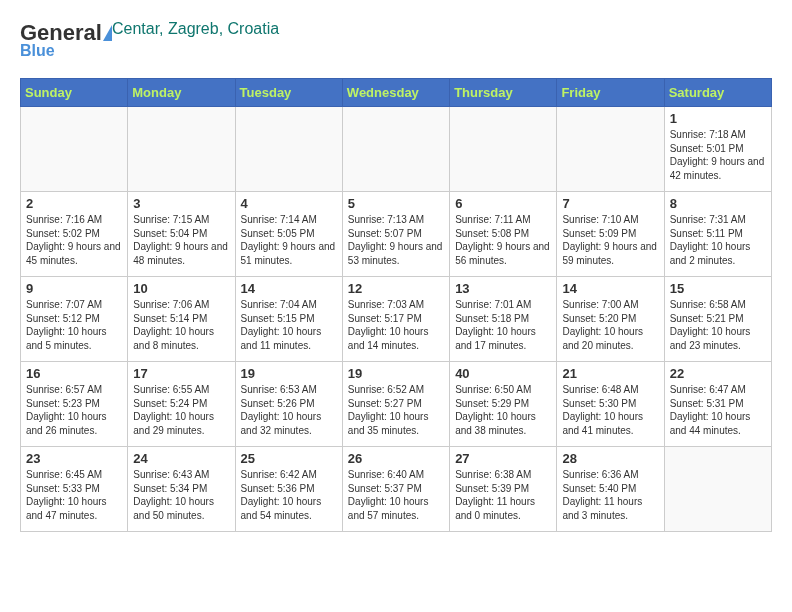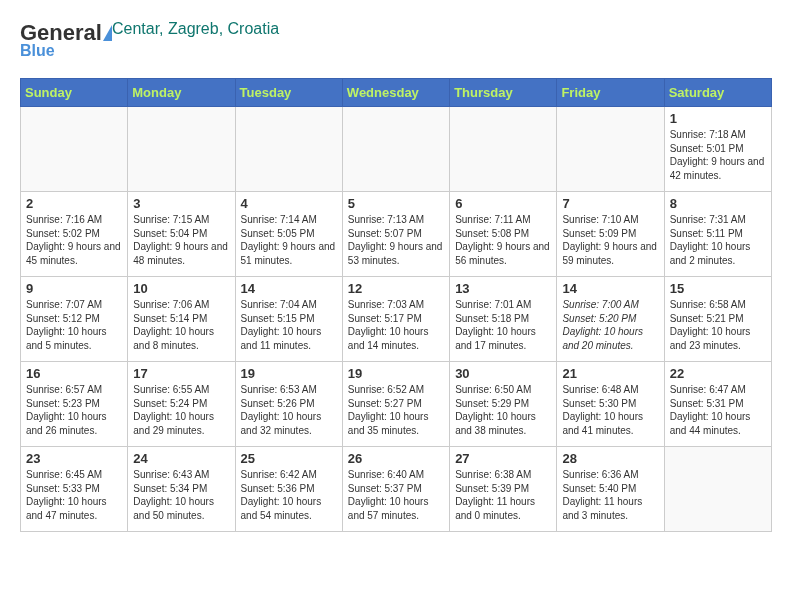--- a/index.html
+++ b/index.html
@@ -158,41 +158,41 @@
 Daylight: 10 hours and 8 minutes.</span></td>
         <td><span class="day-num">14</span><span class="day-info" style="white-space: pre-line; margin-top: 44px;">Sunrise: 7:04 AM
 Sunset: 5:15 PM
 Daylight: 10 hours and 11 minutes.</span></td>
         <td><span class="day-num">12</span><span class="day-info" style="white-space: pre-line;">Sunrise: 7:03 AM
 Sunset: 5:17 PM
 Daylight: 10 hours and 14 minutes.</span></td>
         <td><span class="day-num">13</span><span class="day-info" style="white-space: pre-line;">Sunrise: 7:01 AM
 Sunset: 5:18 PM
 Daylight: 10 hours and 17 minutes.</span></td>
-        <td><span class="day-num">14</span><span class="day-info" style="white-space: pre-line; font-style: italic;">Sunrise: 7:00 AM
+        <td><span class="day-num">14</span><span class="day-info" style="white-space: pre-line;">Sunrise: 7:00 AM
 Sunset: 5:20 PM
 Daylight: 10 hours and 20 minutes.</span></td>
         <td><span class="day-num">15</span><span class="day-info" style="white-space: pre-line;">Sunrise: 6:58 AM
 Sunset: 5:21 PM
 Daylight: 10 hours and 23 minutes.</span></td>
       </tr>
       <tr>
         <td><span class="day-num">16</span><span class="day-info" style="white-space: pre-line;">Sunrise: 6:57 AM
 Sunset: 5:23 PM
 Daylight: 10 hours and 26 minutes.</span></td>
         <td><span class="day-num">17</span><span class="day-info" style="white-space: pre-line;">Sunrise: 6:55 AM
 Sunset: 5:24 PM
 Daylight: 10 hours and 29 minutes.</span></td>
         <td><span class="day-num">19</span><span class="day-info" style="white-space: pre-line; margin-top: 32px;">Sunrise: 6:53 AM
 Sunset: 5:26 PM
 Daylight: 10 hours and 32 minutes.</span></td>
         <td><span class="day-num">19</span><span class="day-info" style="white-space: pre-line;">Sunrise: 6:52 AM
 Sunset: 5:27 PM
 Daylight: 10 hours and 35 minutes.</span></td>
-        <td><span class="day-num">30</span><span class="day-info" style="white-space: pre-line;">Sunrise: 6:50 AM
+        <td><span class="day-num">40</span><span class="day-info" style="white-space: pre-line;">Sunrise: 6:50 AM
 Sunset: 5:29 PM
 Daylight: 10 hours and 38 minutes.</span></td>
         <td><span class="day-num">21</span><span class="day-info" style="white-space: pre-line;">Sunrise: 6:48 AM
 Sunset: 5:30 PM
 Daylight: 10 hours and 41 minutes.</span></td>
         <td><span class="day-num">22</span><span class="day-info" style="white-space: pre-line;">Sunrise: 6:47 AM
 Sunset: 5:31 PM
 Daylight: 10 hours and 44 minutes.</span></td>
       </tr>
       <tr>

